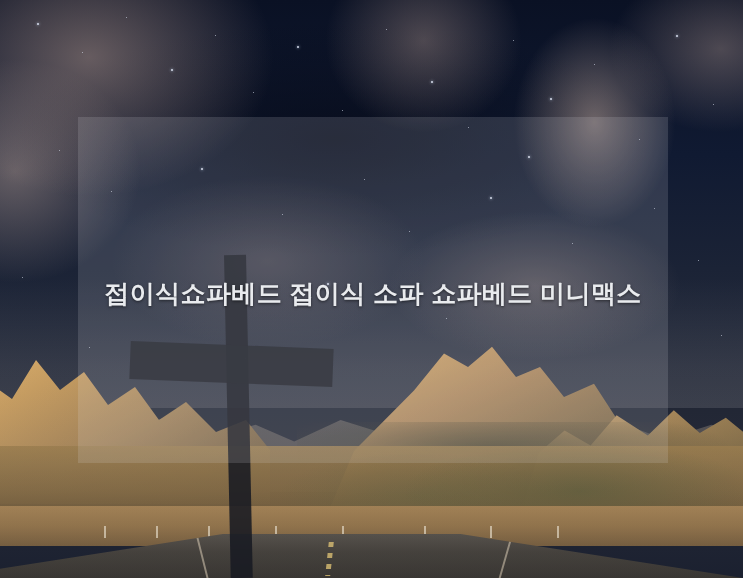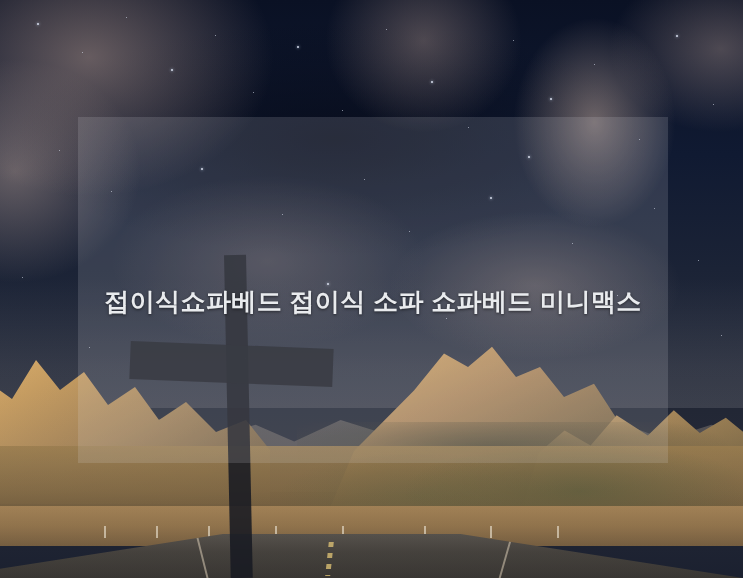--- a/index.html
+++ b/index.html
@@ -204,21 +204,21 @@
     padding: 0 18px;
     color: #e9ebee;
     font-size: 25px;
     font-weight: 700;
     letter-spacing: 0.4px;
     line-height: 1.35;
     text-align: right;
     white-space: nowrap;
     text-shadow: 0 1px 3px rgba(0,0,0,0.55);
     position: relative;
-    top: 12px;
+    top: 4px;
   }
 </style>
 </head>
 <body>
 
 <div class="stage">
 
   <div class="sky"></div>
 
   <div class="stars">

